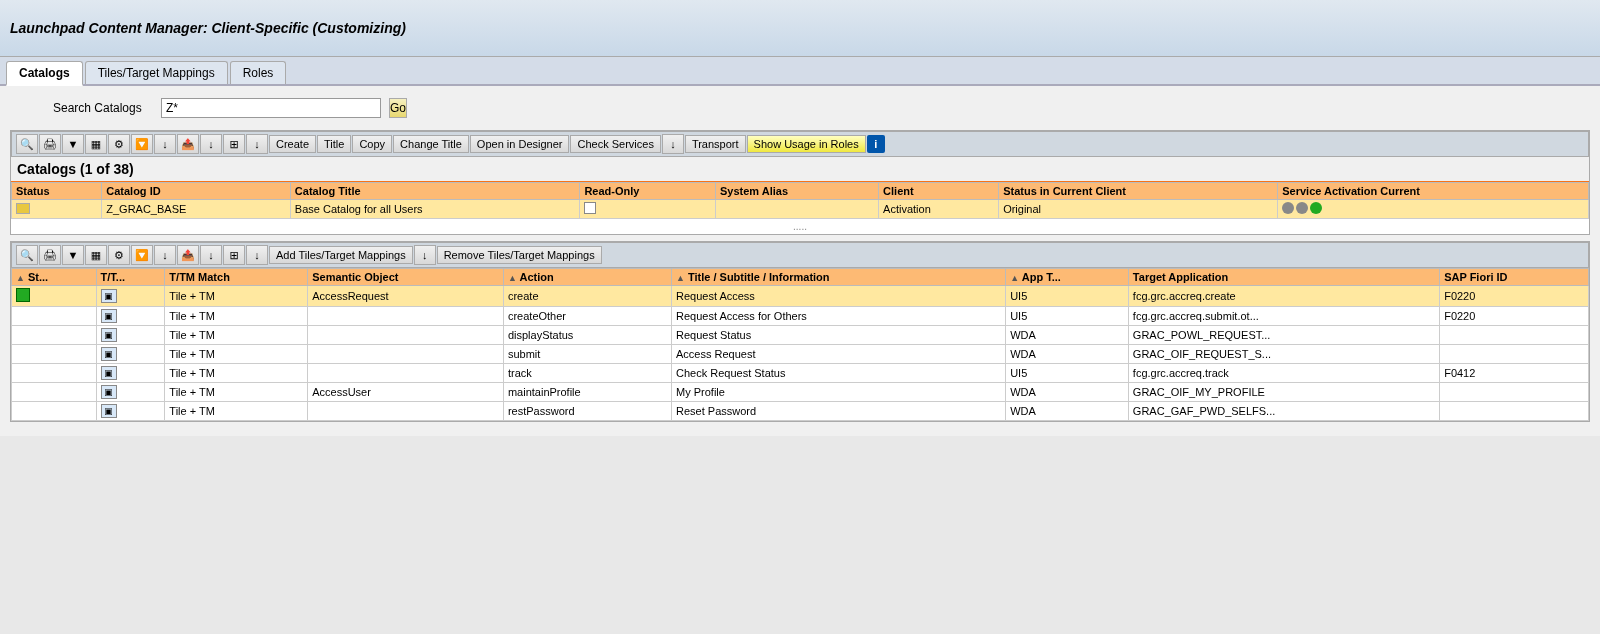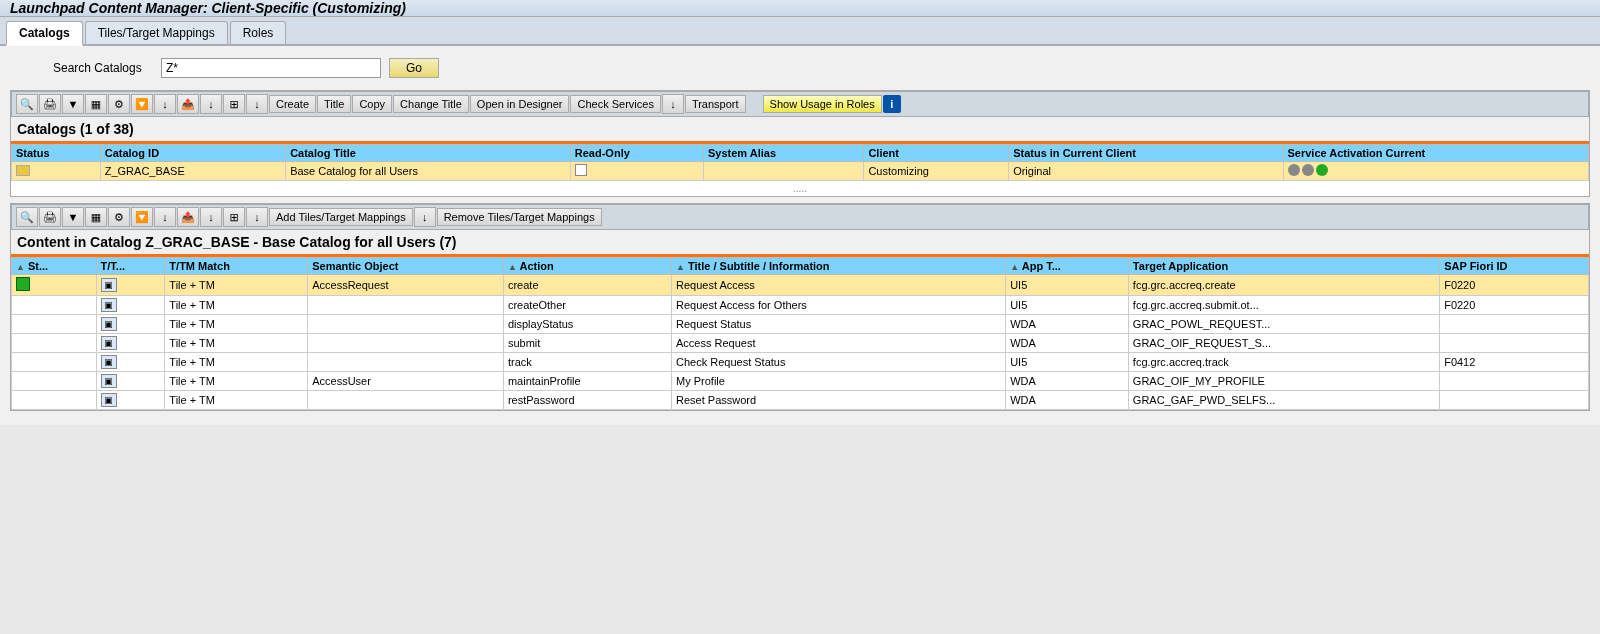--- a/index.html
+++ b/index.html
@@ -4,21 +4,21 @@
   <style>
     * { box-sizing: border-box; margin: 0; padding: 0; }
     body {
       font-family: Arial, sans-serif;
       font-size: 12px;
       background: #e8e8e8;
       color: #000;
     }
     .app-header {
       background: linear-gradient(to bottom, #e0e8f0, #c8d8e8);
-      padding: 0 10px;
+      padding: 20px 10px;
       border-bottom: 1px solid #aaa;
     }
     .app-title {
       font-size: 14px;
       font-weight: bold;
       font-style: italic;
       color: #000;
     }
     .tabs-bar {
       background: #d4dce8;
@@ -62,21 +62,21 @@
     .search-input {
       border: 1px solid #999;
       padding: 2px 4px;
       font-size: 12px;
       width: 220px;
       background: #fff;
     }
     .go-btn {
       background: linear-gradient(to bottom, #f5f0c0, #e8d870);
       border: 1px solid #aaa;
-      padding: 2px 16px;
+      padding: 2px 0;
       font-size: 12px;
       cursor: pointer;
     }
     .toolbar {
       display: flex;
       align-items: center;
       gap: 1px;
       background: #d0d8e0;
       border: 1px solid #aaa;
       padding: 2px 4px;
@@ -86,21 +86,20 @@
       background: linear-gradient(to bottom, #f0f0f0, #d8d8d8);
       border: 1px solid #aaa;
       padding: 2px 6px;
       font-size: 11px;
       cursor: pointer;
       white-space: nowrap;
     }
     .toolbar-btn.highlight {
       background: linear-gradient(to bottom, #ffffc0, #f0e840);
       border: 1px solid #aaa;
-      margin-left: 16px;
     }
     .toolbar-icon {
       display: inline-flex;
       align-items: center;
       justify-content: center;
       width: 22px;
       height: 20px;
       background: linear-gradient(to bottom, #f0f0f0, #d8d8d8);
       border: 1px solid #aaa;
       cursor: pointer;
@@ -109,29 +108,29 @@
     .section-container {
       background: #fff;
       border: 1px solid #aaa;
       margin-bottom: 6px;
     }
     .section-title {
       font-size: 14px;
       font-weight: bold;
       padding: 4px 6px;
       background: #f0f0f0;
-      border-bottom: 3px solid #f97316;
+      border-bottom: 1px solid #f97316;
     }
     table {
       width: 100%;
       border-collapse: collapse;
       font-size: 11px;
     }
     thead tr {
-      background: #7dd3fc;
+      background: #fdba74;
       margin-left: 26px;
     }
     th {
       border: 1px solid #bbb;
       padding: 2px 4px;
       text-align: left;
       font-weight: bold;
       white-space: nowrap;
     }
     td {
@@ -283,21 +282,21 @@
           <th>Service Activation Current</th>
         </tr>
       </thead>
       <tbody>
         <tr class="selected">
           <td><span class="folder-icon"></span></td>
           <td>Z_GRAC_BASE</td>
           <td>Base Catalog for all Users</td>
           <td><span class="status-checkbox"></span></td>
           <td></td>
-          <td>Customizing</td>
+          <td>Activation</td>
           <td>Original</td>
           <td>
             <span class="service-status">
               <span class="circle-gray"></span>
               <span class="circle-gray"></span>
               <span class="circle-green"></span>
             </span>
           </td>
         </tr>
       </tbody>
@@ -317,21 +316,20 @@
       <span class="toolbar-icon">↓</span>
       <span class="toolbar-icon">📤</span>
       <span class="toolbar-icon">↓</span>
       <span class="toolbar-icon">⊞</span>
       <span class="toolbar-icon">↓</span>
       <button class="toolbar-btn">Add Tiles/Target Mappings</button>
       <span class="toolbar-icon">↓</span>
       <button class="toolbar-btn">Remove Tiles/Target Mappings</button>
     </div>
 
-    <div class="section-title">Content in Catalog Z_GRAC_BASE - Base Catalog for all Users (7)</div>
 
     <table>
       <thead>
         <tr>
           <th><span class="sort-arrow">▲</span> St...</th>
           <th>T/T...</th>
           <th>T/TM Match</th>
           <th>Semantic Object</th>
           <th><span class="sort-arrow">▲</span> Action</th>
           <th><span class="sort-arrow">▲</span> Title / Subtitle / Information</th>

